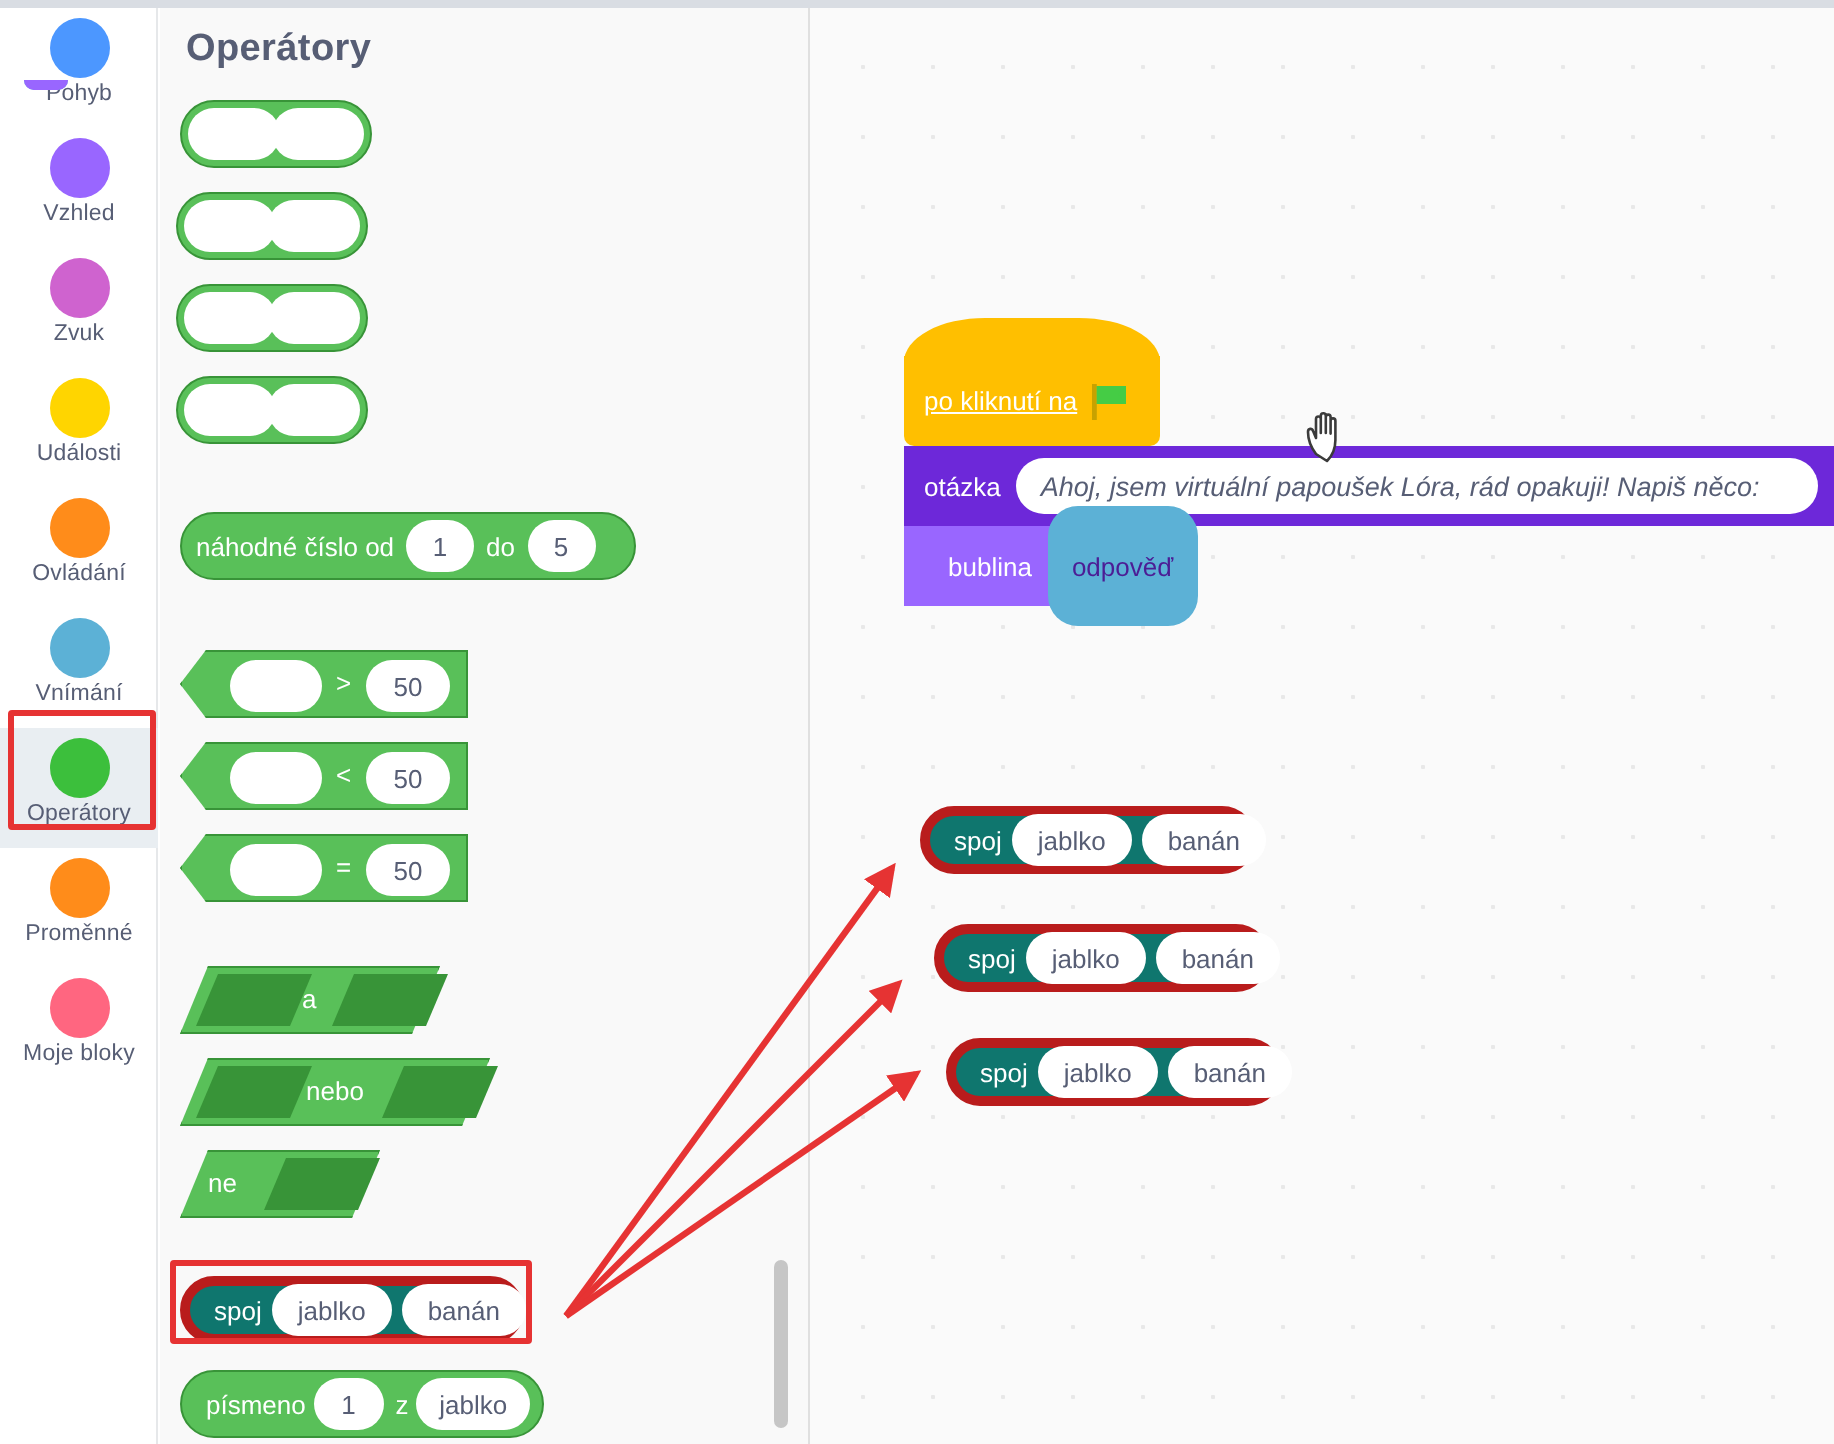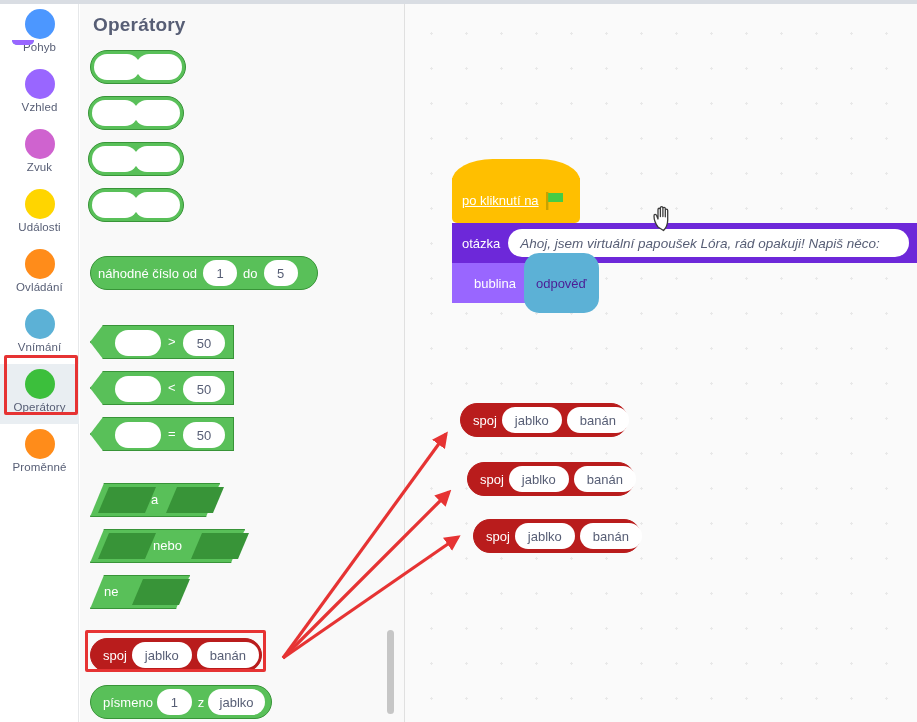--- a/index.html
+++ b/index.html
@@ -140,21 +140,21 @@
   #say-label{margin-left:22px;color:#ffffff;font-size:13px;}
   #answer-reporter{
     margin-left:8px;height:28px;padding:16px 12px;border-radius:15px;
     background:#5cb1d6;color:#4c1d95;font-size:13px;
     display:flex;align-items:center;
   }
 
   
   .join{
     position:absolute;height:34px;border-radius:18px;
-    background:#b91c1c;border:1px solid #b91c1c;box-sizing:border-box;
+    background:#0f766e;border:5px solid #b91c1c;box-sizing:border-box;
     display:flex;align-items:center;padding:0 6px;
   }
   .join .jl{color:#ffffff;font-size:13px;margin:0 5px 0 6px;}
   .join .jslot{
     background:#ffffff;border-radius:14px;height:26px;padding:0 13px;
     color:#575e75;font-size:13px;display:flex;align-items:center;margin-right:5px;
   }
 
   
   #letter-block{
@@ -238,20 +238,24 @@
     <div class="dot" style="background:#5cb1d6"></div>
     <div class="clabel">Vnímání</div>
   </div>
   <div class="cat selected">
     <div class="dot" style="background:#3cbf3c"></div>
     <div class="clabel">Operátory</div>
   </div>
   <div class="cat">
     <div class="dot" style="background:#ff8c1a"></div>
     <div class="clabel">Proměnné</div>
+  </div>
+  <div class="cat">
+    <div class="dot" style="background:#ff6680"></div>
+    <div class="clabel">Moje bloky</div>
   </div>
 </div>
 
 <div id="palette">
   <div id="palette-title">Operátory</div>
 
   <div class="blk op-round arith" style="left:10px;top:46px;">
     <div class="blank l"></div>
     <div class="blank r"></div>
     <div class="sym op-sym">+</div>

